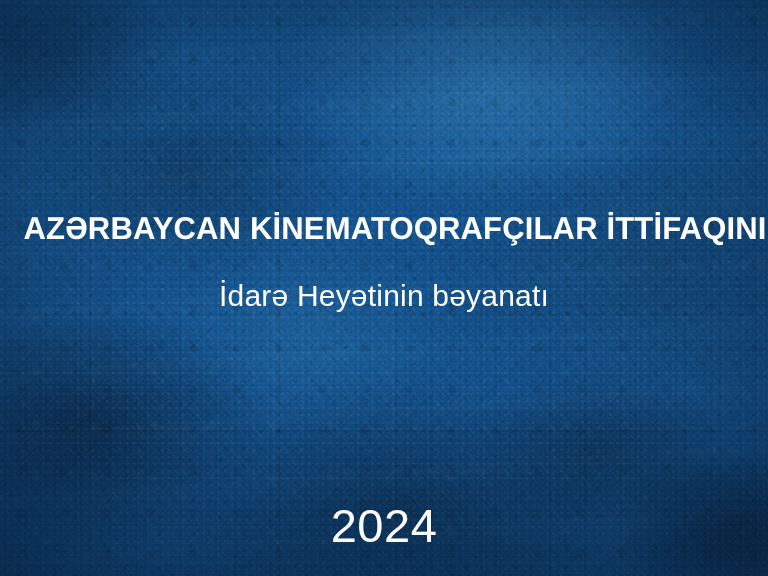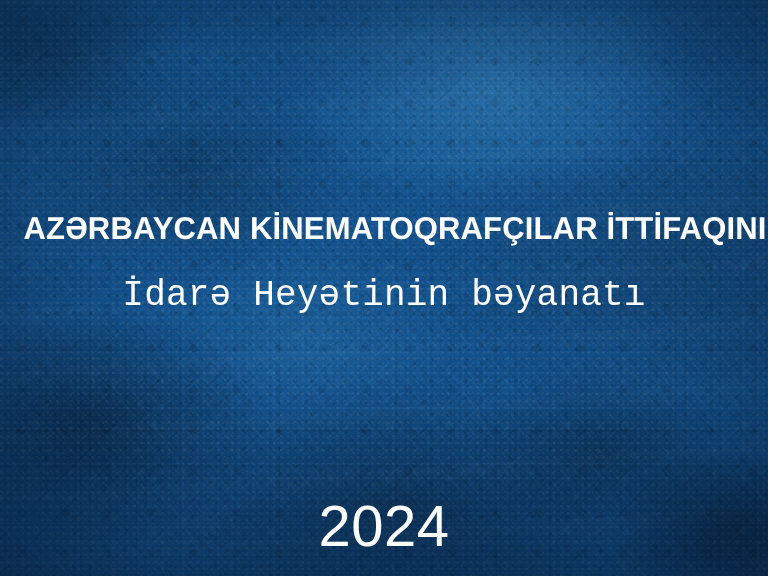--- a/index.html
+++ b/index.html
@@ -162,38 +162,38 @@
     line-height: 44px;
     white-space: nowrap;
     text-rendering: geometricPrecision;
     transform: scaleX(0.985);
   }
 
   .subhead {
     margin: 0;
     margin-top: 26px;
     color: #fdfdfd;
-    font-family: Liberation Mono, monospace;
-    font-size: 36px;
+    font-family: Liberation Sans, sans-serif;
+    font-size: 30px;
     font-weight: 500;
     letter-spacing: 0.2px;
     line-height: 40px;
     white-space: nowrap;
   }
 
   .year {
     position: absolute;
     left: 0;
     right: 0;
     top: 498px;
     text-align: center;
     margin: 0;
     color: #fdfdfd;
     font-family: "Liberation Sans", sans-serif;
-    font-size: 58px;
+    font-size: 47px;
     font-weight: 500;
     letter-spacing: 0.5px;
     line-height: 56px;
   }
 </style>
 </head>
 <body>
 
 <div id="poster">
 

